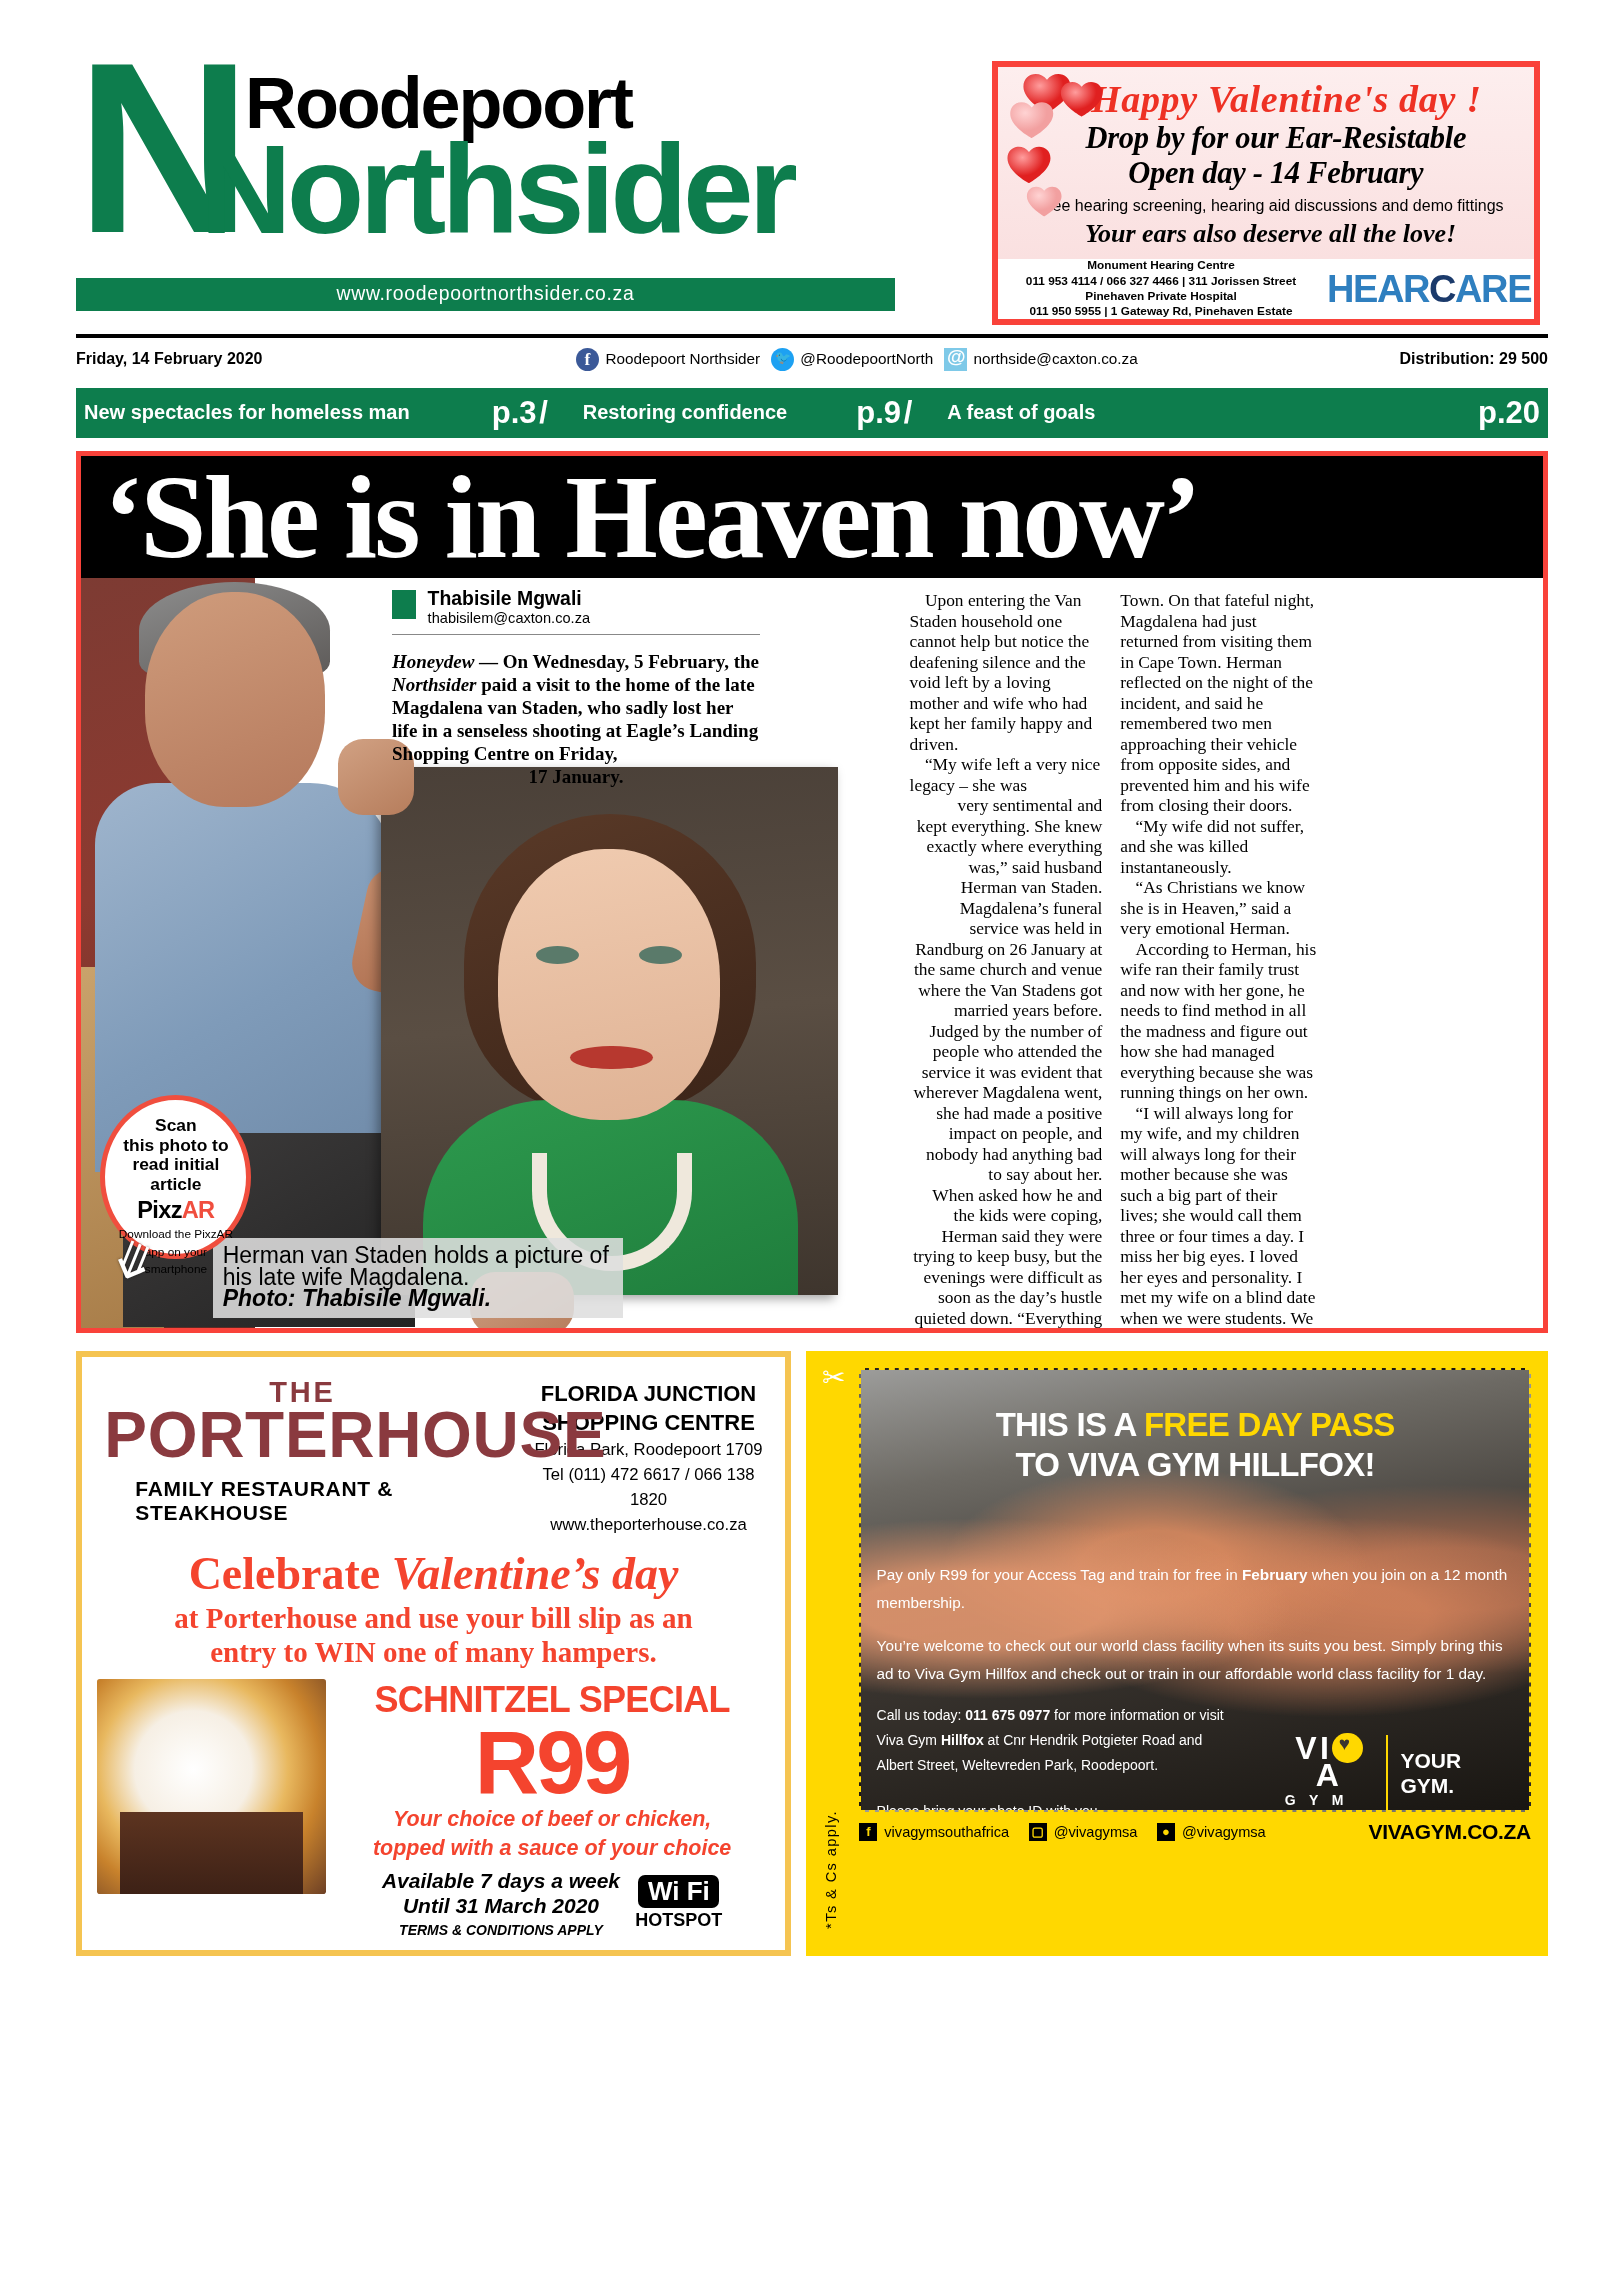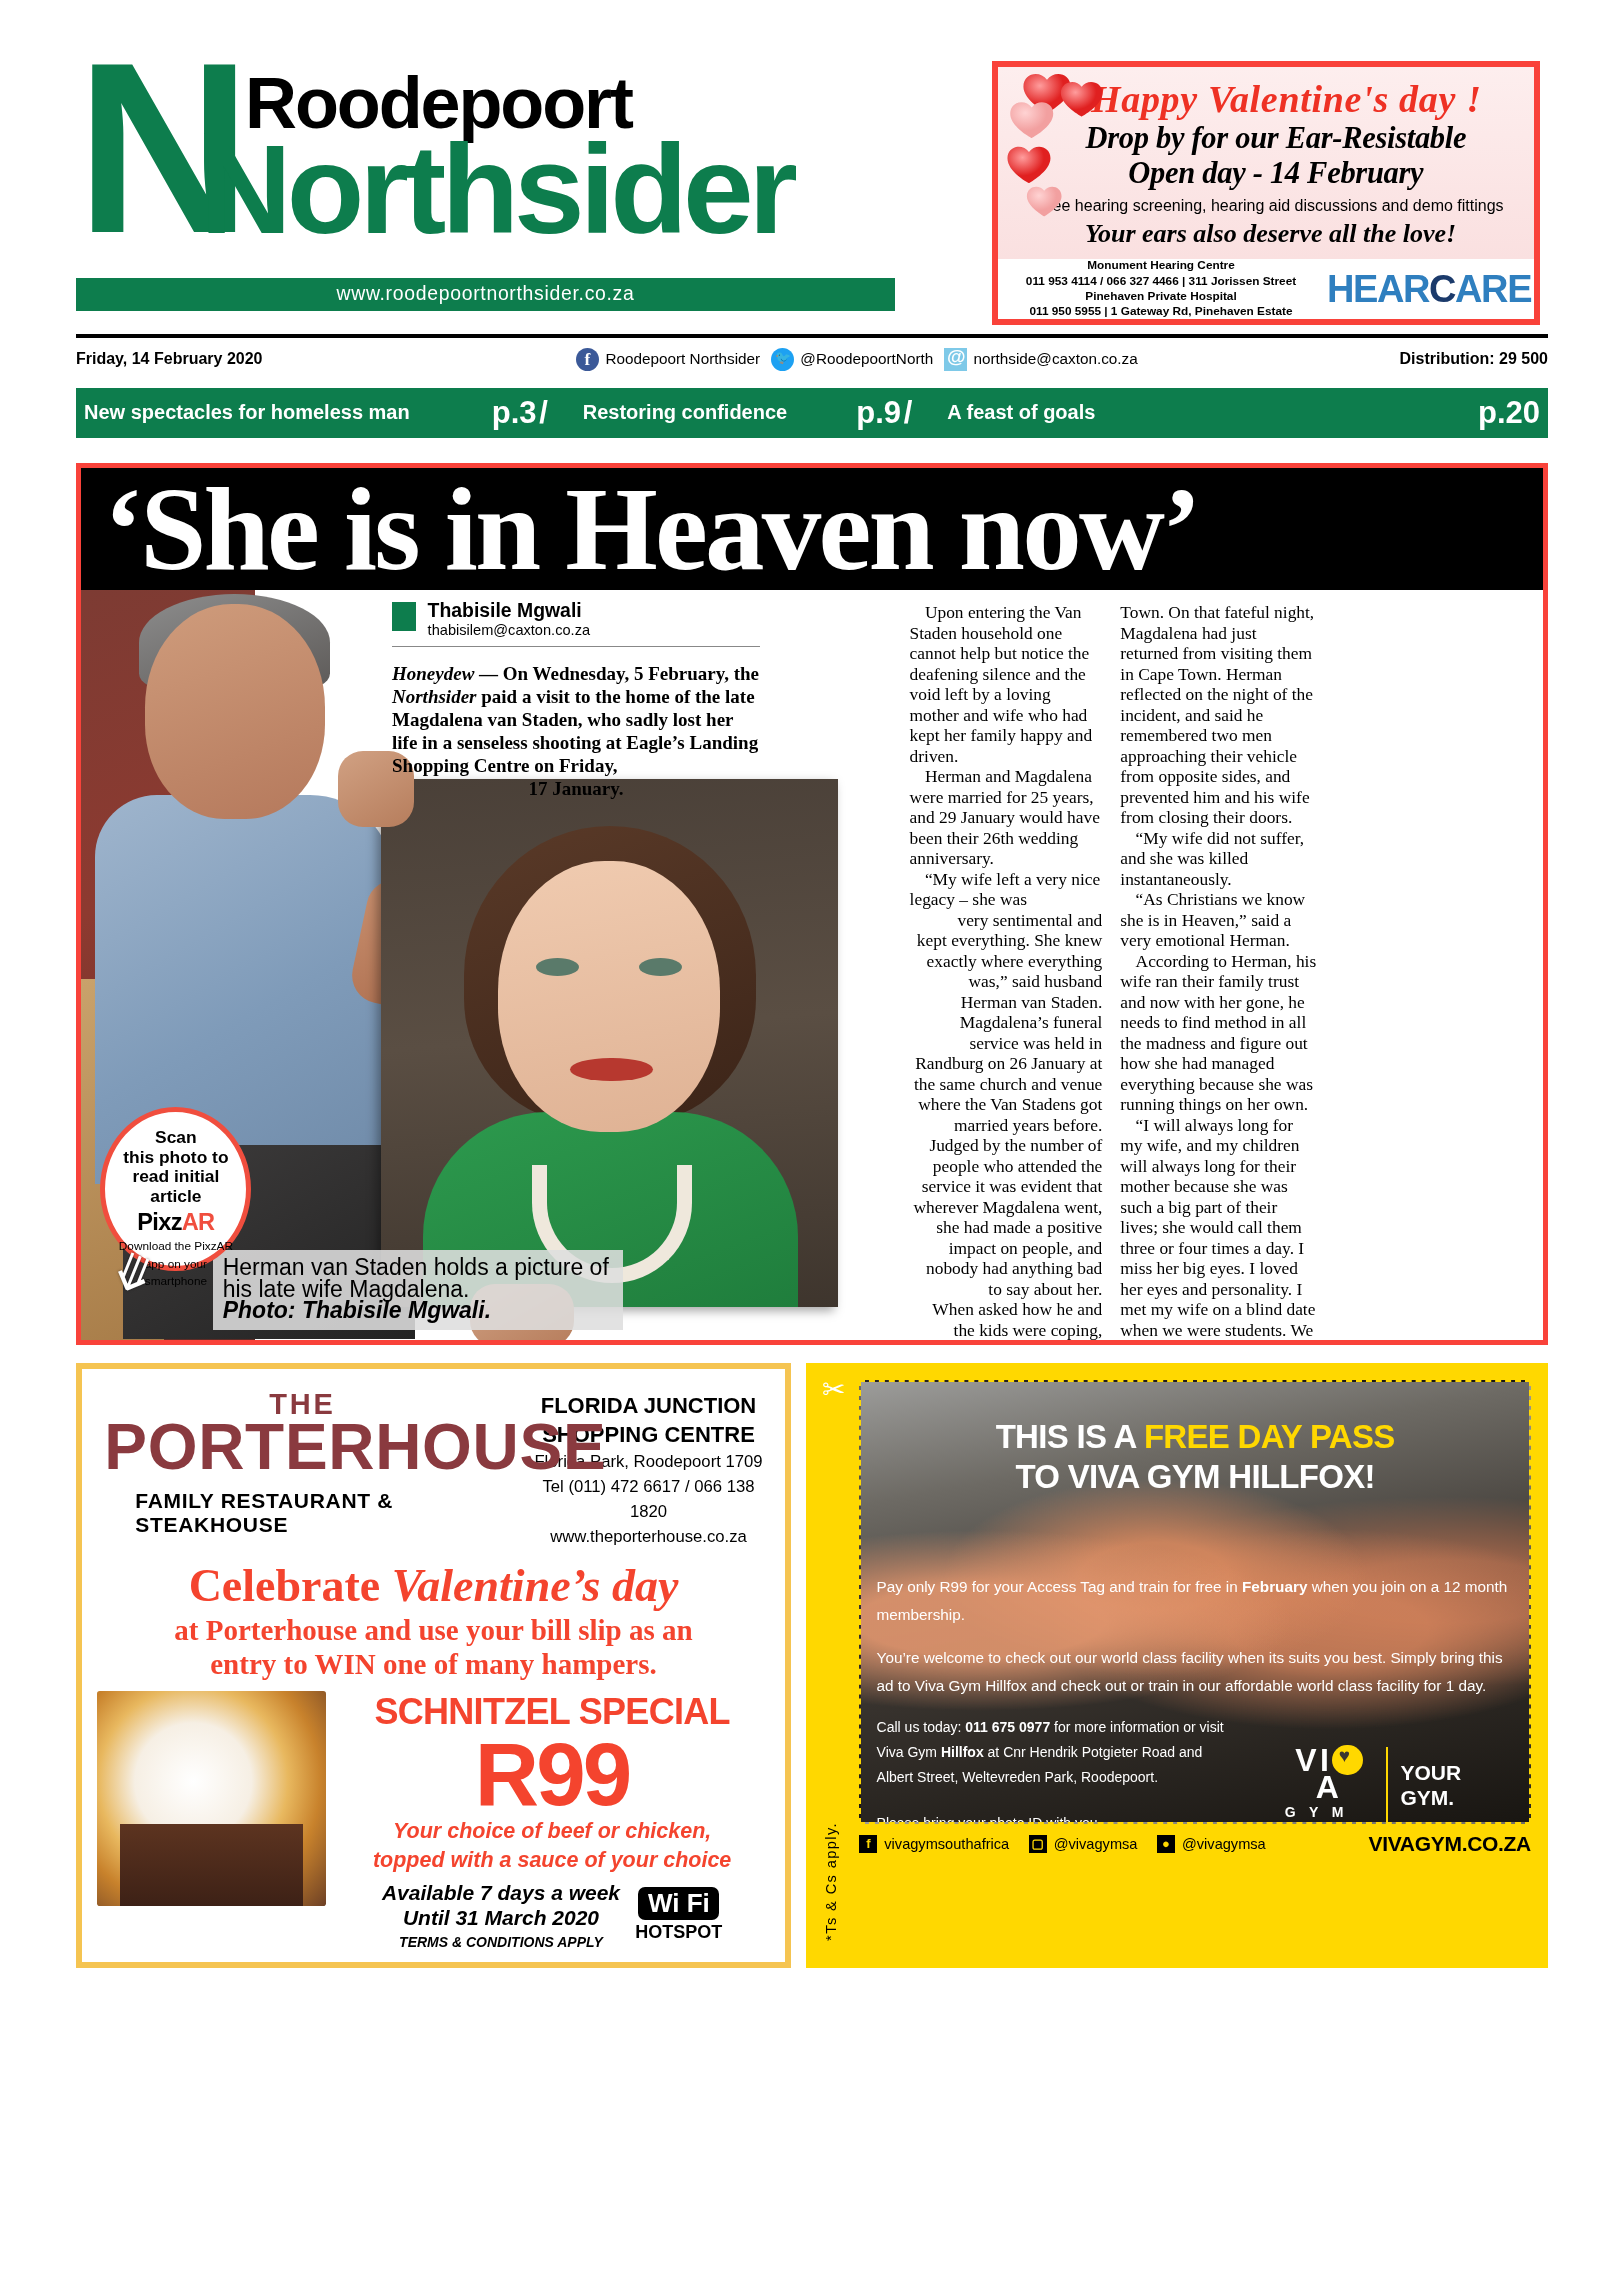--- a/index.html
+++ b/index.html
@@ -107,21 +107,21 @@
     display: flex; align-items: center; margin-top: 7px; padding: 0 8px;
     font-weight: bold;
   }
   .teaser .t-label { font-size: 20px; }
   .teaser .t-page { font-size: 31px; }
   .teaser .t-slash { font-size: 31px; margin: 0 2.8px; }
   .tg1 { margin-left: 82px; } .tg2 { margin-left: 32px; }
   .tg3 { margin-left: 69px; } .tg4 { margin-left: 32px; } .tg6 { margin-left: auto; }
 
   
-  .lead { margin-top: 25px; border: 5.6px solid #f9423a; position: relative; }
+  .lead { margin-top: 13px; border: 5.6px solid #f9423a; position: relative; }
   .lead-head {
     background: #000; color: #fff; height: 122px;
     display: flex; align-items: center; padding-left: 19.4px;
     border: 3.5px solid #000;
   }
   .lead-head h1 {
     font-family: "Liberation Serif", serif; font-weight: bold;
     font-size: 119px; line-height: 104px; letter-spacing: -2.8px;
     white-space: nowrap;
   }
@@ -424,21 +424,20 @@
         <div class="byline-rule"></div>
         <div class="intro">
           <i>Honeydew</i><span> — On Wednesday, 5 February, the </span><i>Northsider</i><span> paid a visit to the home of the late Magdalena van Staden, who sadly lost her life in a senseless shooting at Eagle’s Landing Shopping Centre on Friday,</span>
           <span class="last">17 January.</span>
         </div>
       </div>
 
       <div class="col-narrow" style="width:208px;">
         <div style="height:2.8px;"></div>
         <p class="body" style="text-align:left;">Upon entering the Van Staden household one cannot help but notice the deafening silence and the void left by a loving mother and wife who had kept her family happy and driven.</p>
-        <p class="body" style="text-align:left;">Herman and Magdalena were married for 25 years, and 29 January would have been their 26th wedding anniversary.</p>
         <p class="body" style="text-align:left;">“My wife left a very nice legacy – she was</p>
         <p class="body">very sentimental and kept everything. She knew exactly where everything was,” said husband Herman van Staden.</p>
         <p class="body">Magdalena’s funeral service was held in Randburg on 26 January at the same church and venue where the Van Stadens got married years before.</p>
         <p class="body">Judged by the number of people who attended the service it was evident that wherever Magdalena went, she had made a positive impact on people, and nobody had anything bad to say about her.</p>
         <p class="body">When asked how he and the kids were coping, Herman said they were trying to keep busy, but the evenings were difficult as soon as the day’s hustle quieted down. “Everything is a constant reminder of Magdalena,” he said.</p>
 
       </div>
 
       <div class="col-wide">
         <div style="height:2.8px;"></div>

